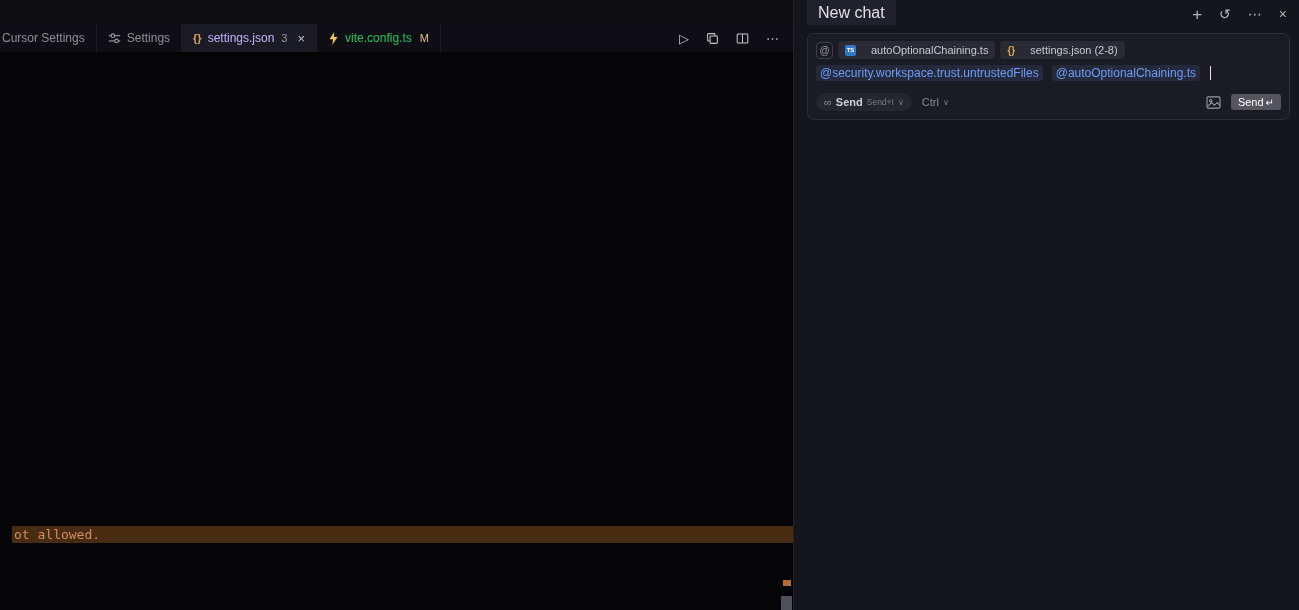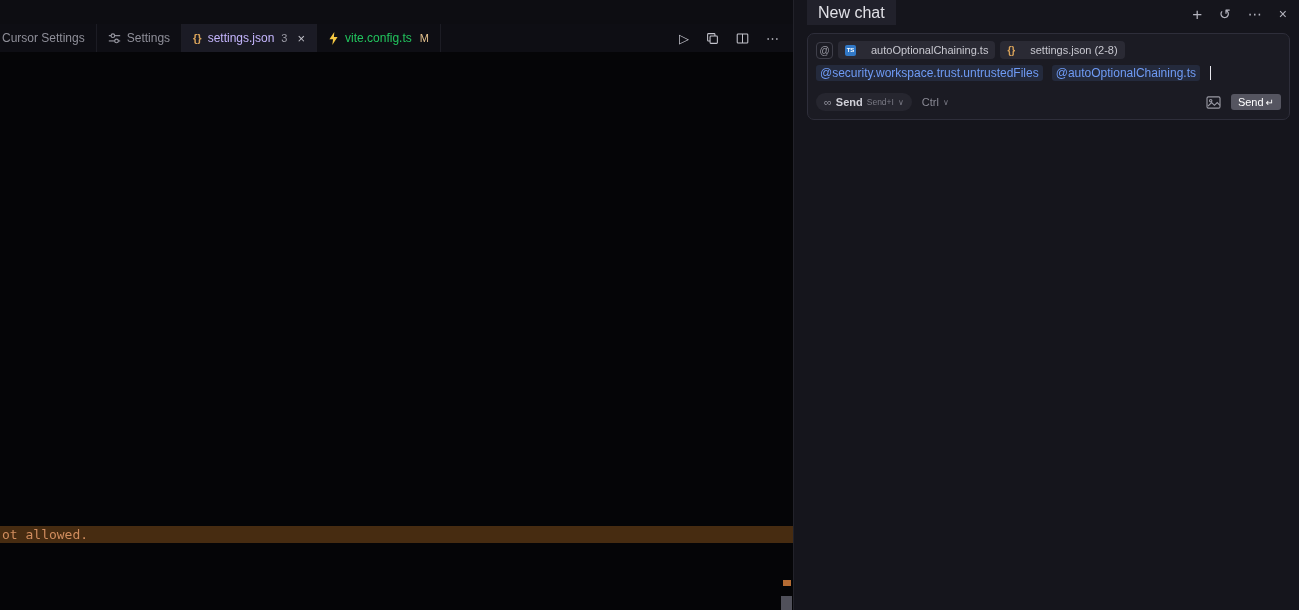--- a/index.html
+++ b/index.html
@@ -26,21 +26,21 @@
   .gitm { color:#e2c08d; font-size:11px; margin-left:2px; }
   .ts-square { display:inline-flex; align-items:center; justify-content:center;
     width:13px; height:13px; border-radius:2px; background:#3178c6; color:#fff;
     font-size:7px; font-weight:bold; }
   .actions { margin-left:auto; display:flex; align-items:center; gap:17px;
     padding-right:14px; color:#c3c3cc; }
   .actions .ic { font-size:13px; display:inline-flex; align-items:center; cursor:pointer; }
 
   .editor { position:absolute; left:0; top:28px; width:793px; height:582px;
     background:#050507; font-family:"DejaVu Sans Mono", monospace; }
-  .hline { position:absolute; left:0; top:474px; width:793px; height:17px;
+  .hline { position:absolute; left:12px; top:474px; width:793px; height:17px;
     background:#472c11; display:flex; align-items:center; }
   .htext { color:#d18d5e; font-size:13px; padding-left:2px; white-space:pre; }
   .comma { position:absolute; left:8px; top:555px; color:#cfcfd4; font-size:13px; }
   .ruler-marker { position:absolute; right:2px; top:528px; width:8px; height:6px;
     background:#b46b33; }
   .scroll-thumb { position:absolute; right:1px; bottom:0; width:11px; height:38px;
     background:#50505a; }
 
   
   .panel { position:absolute; left:793px; top:0; width:506px; height:610px;

